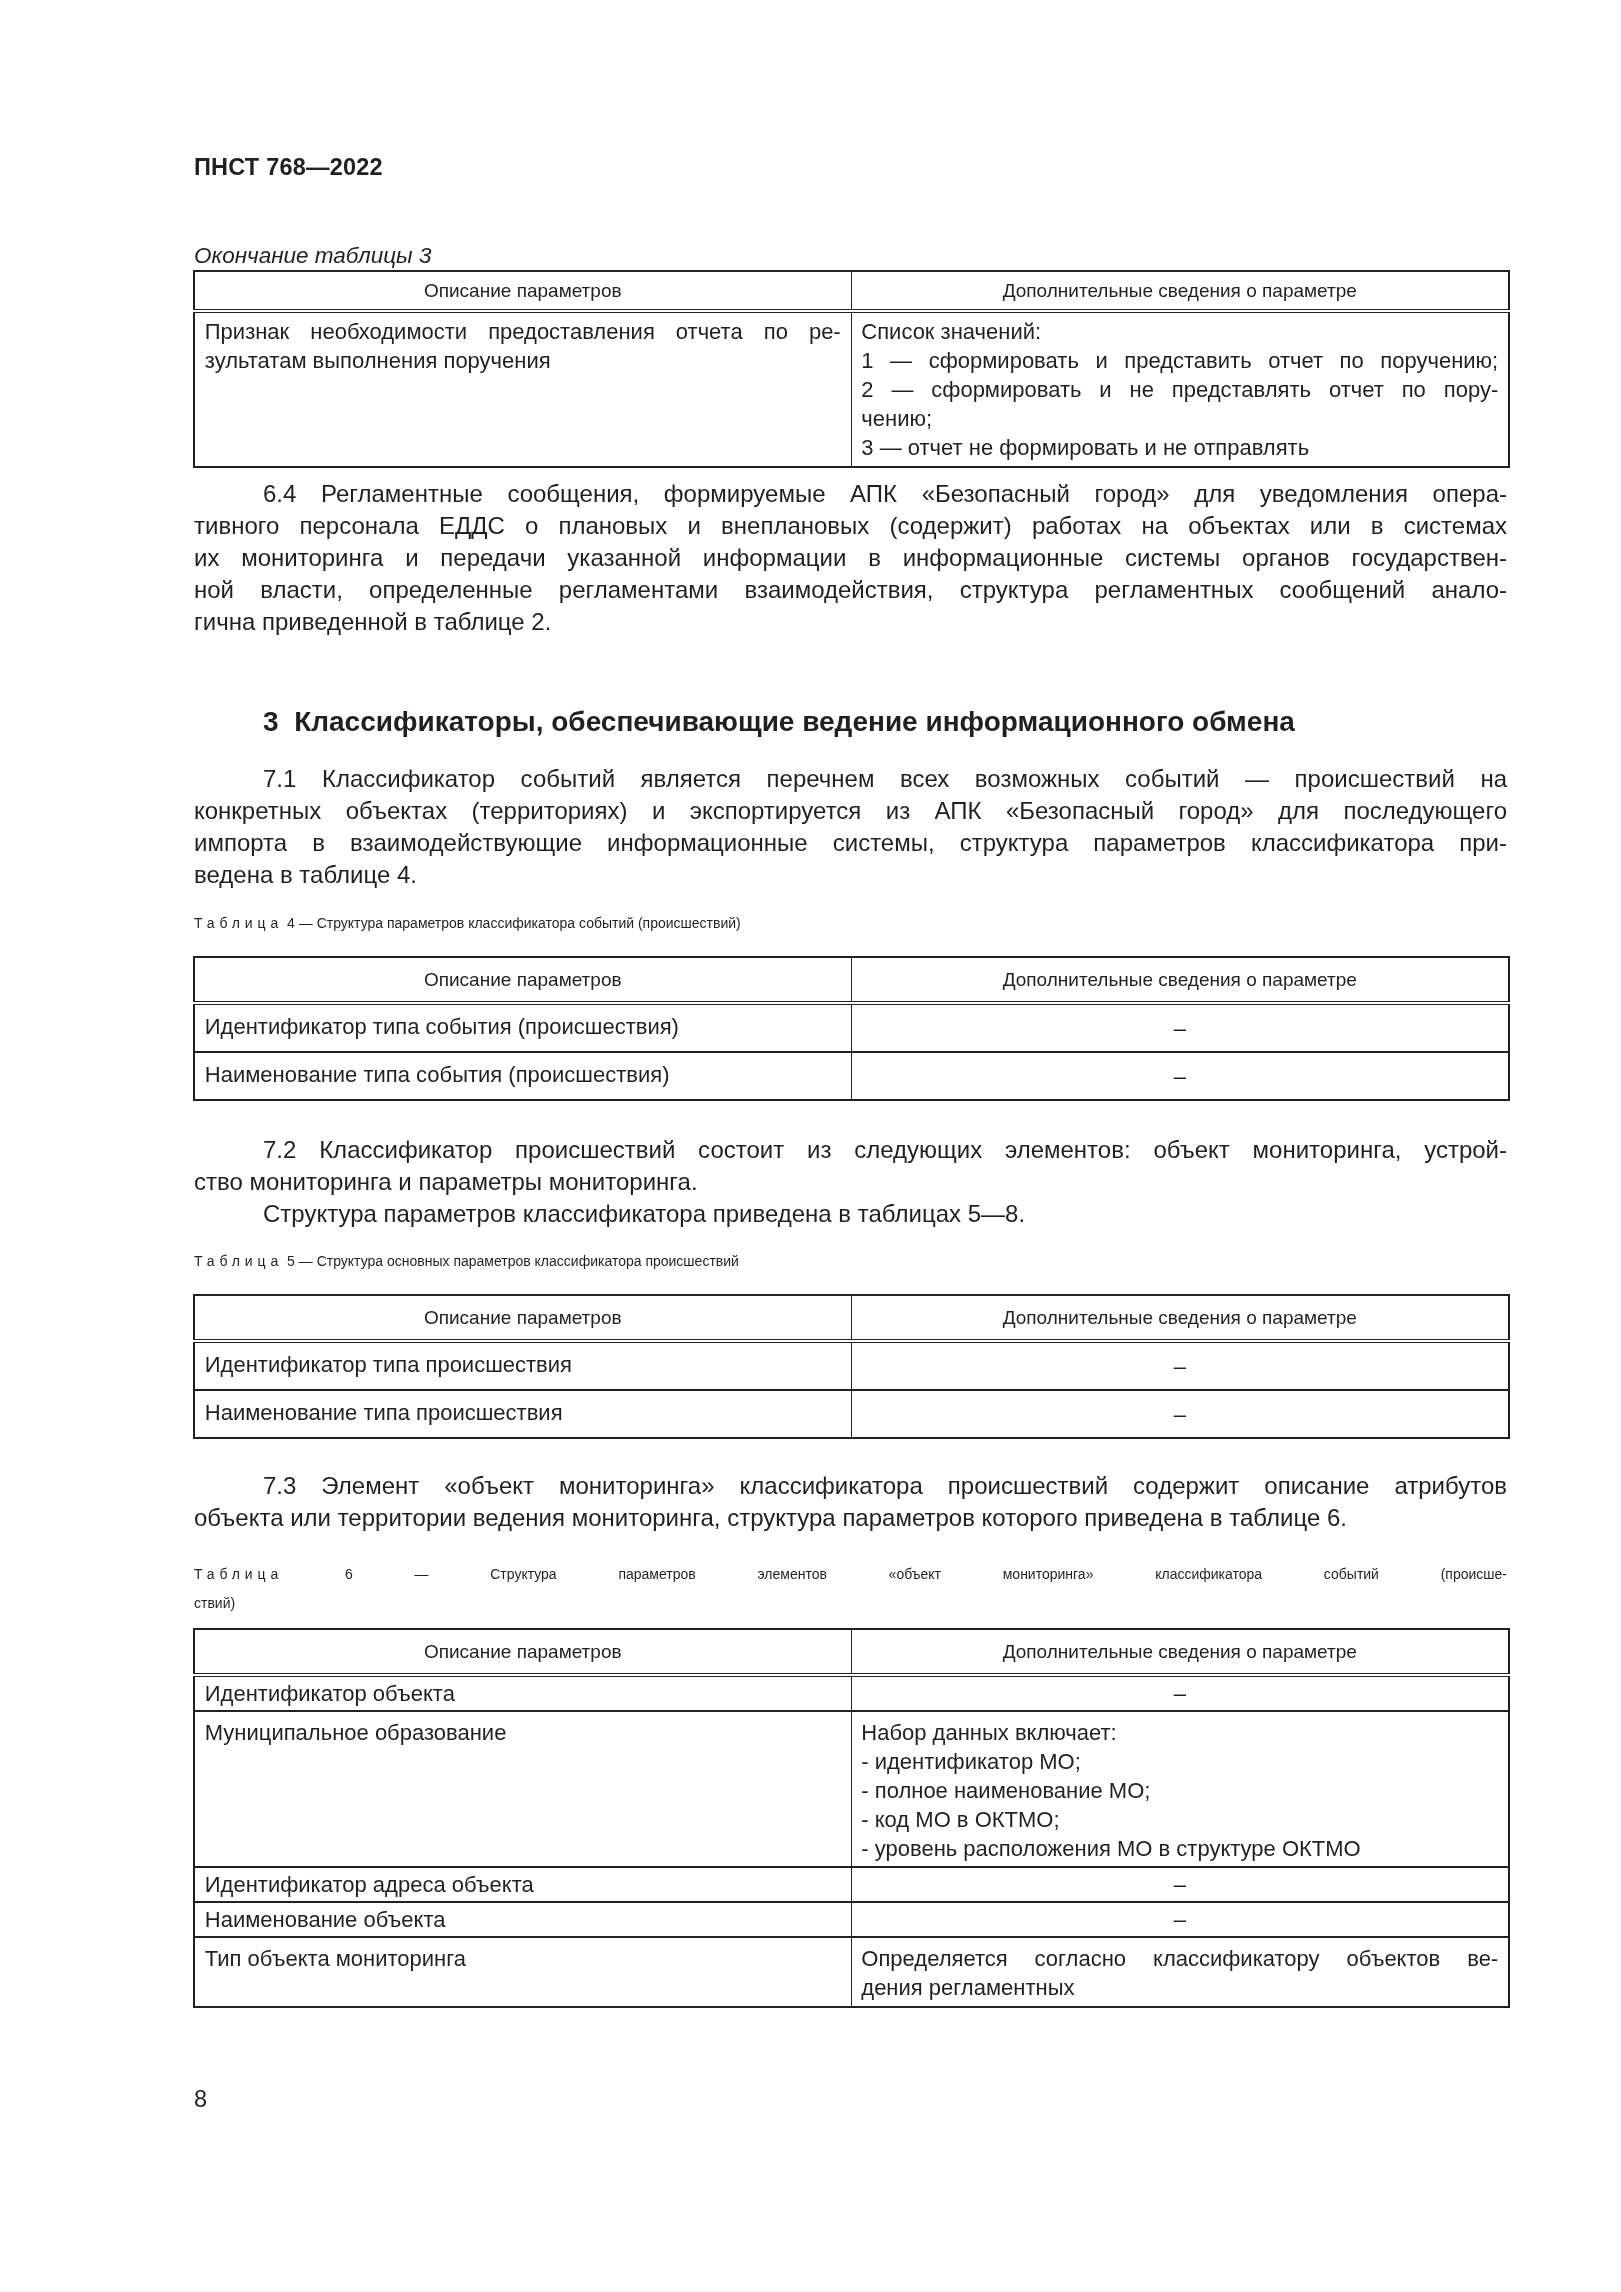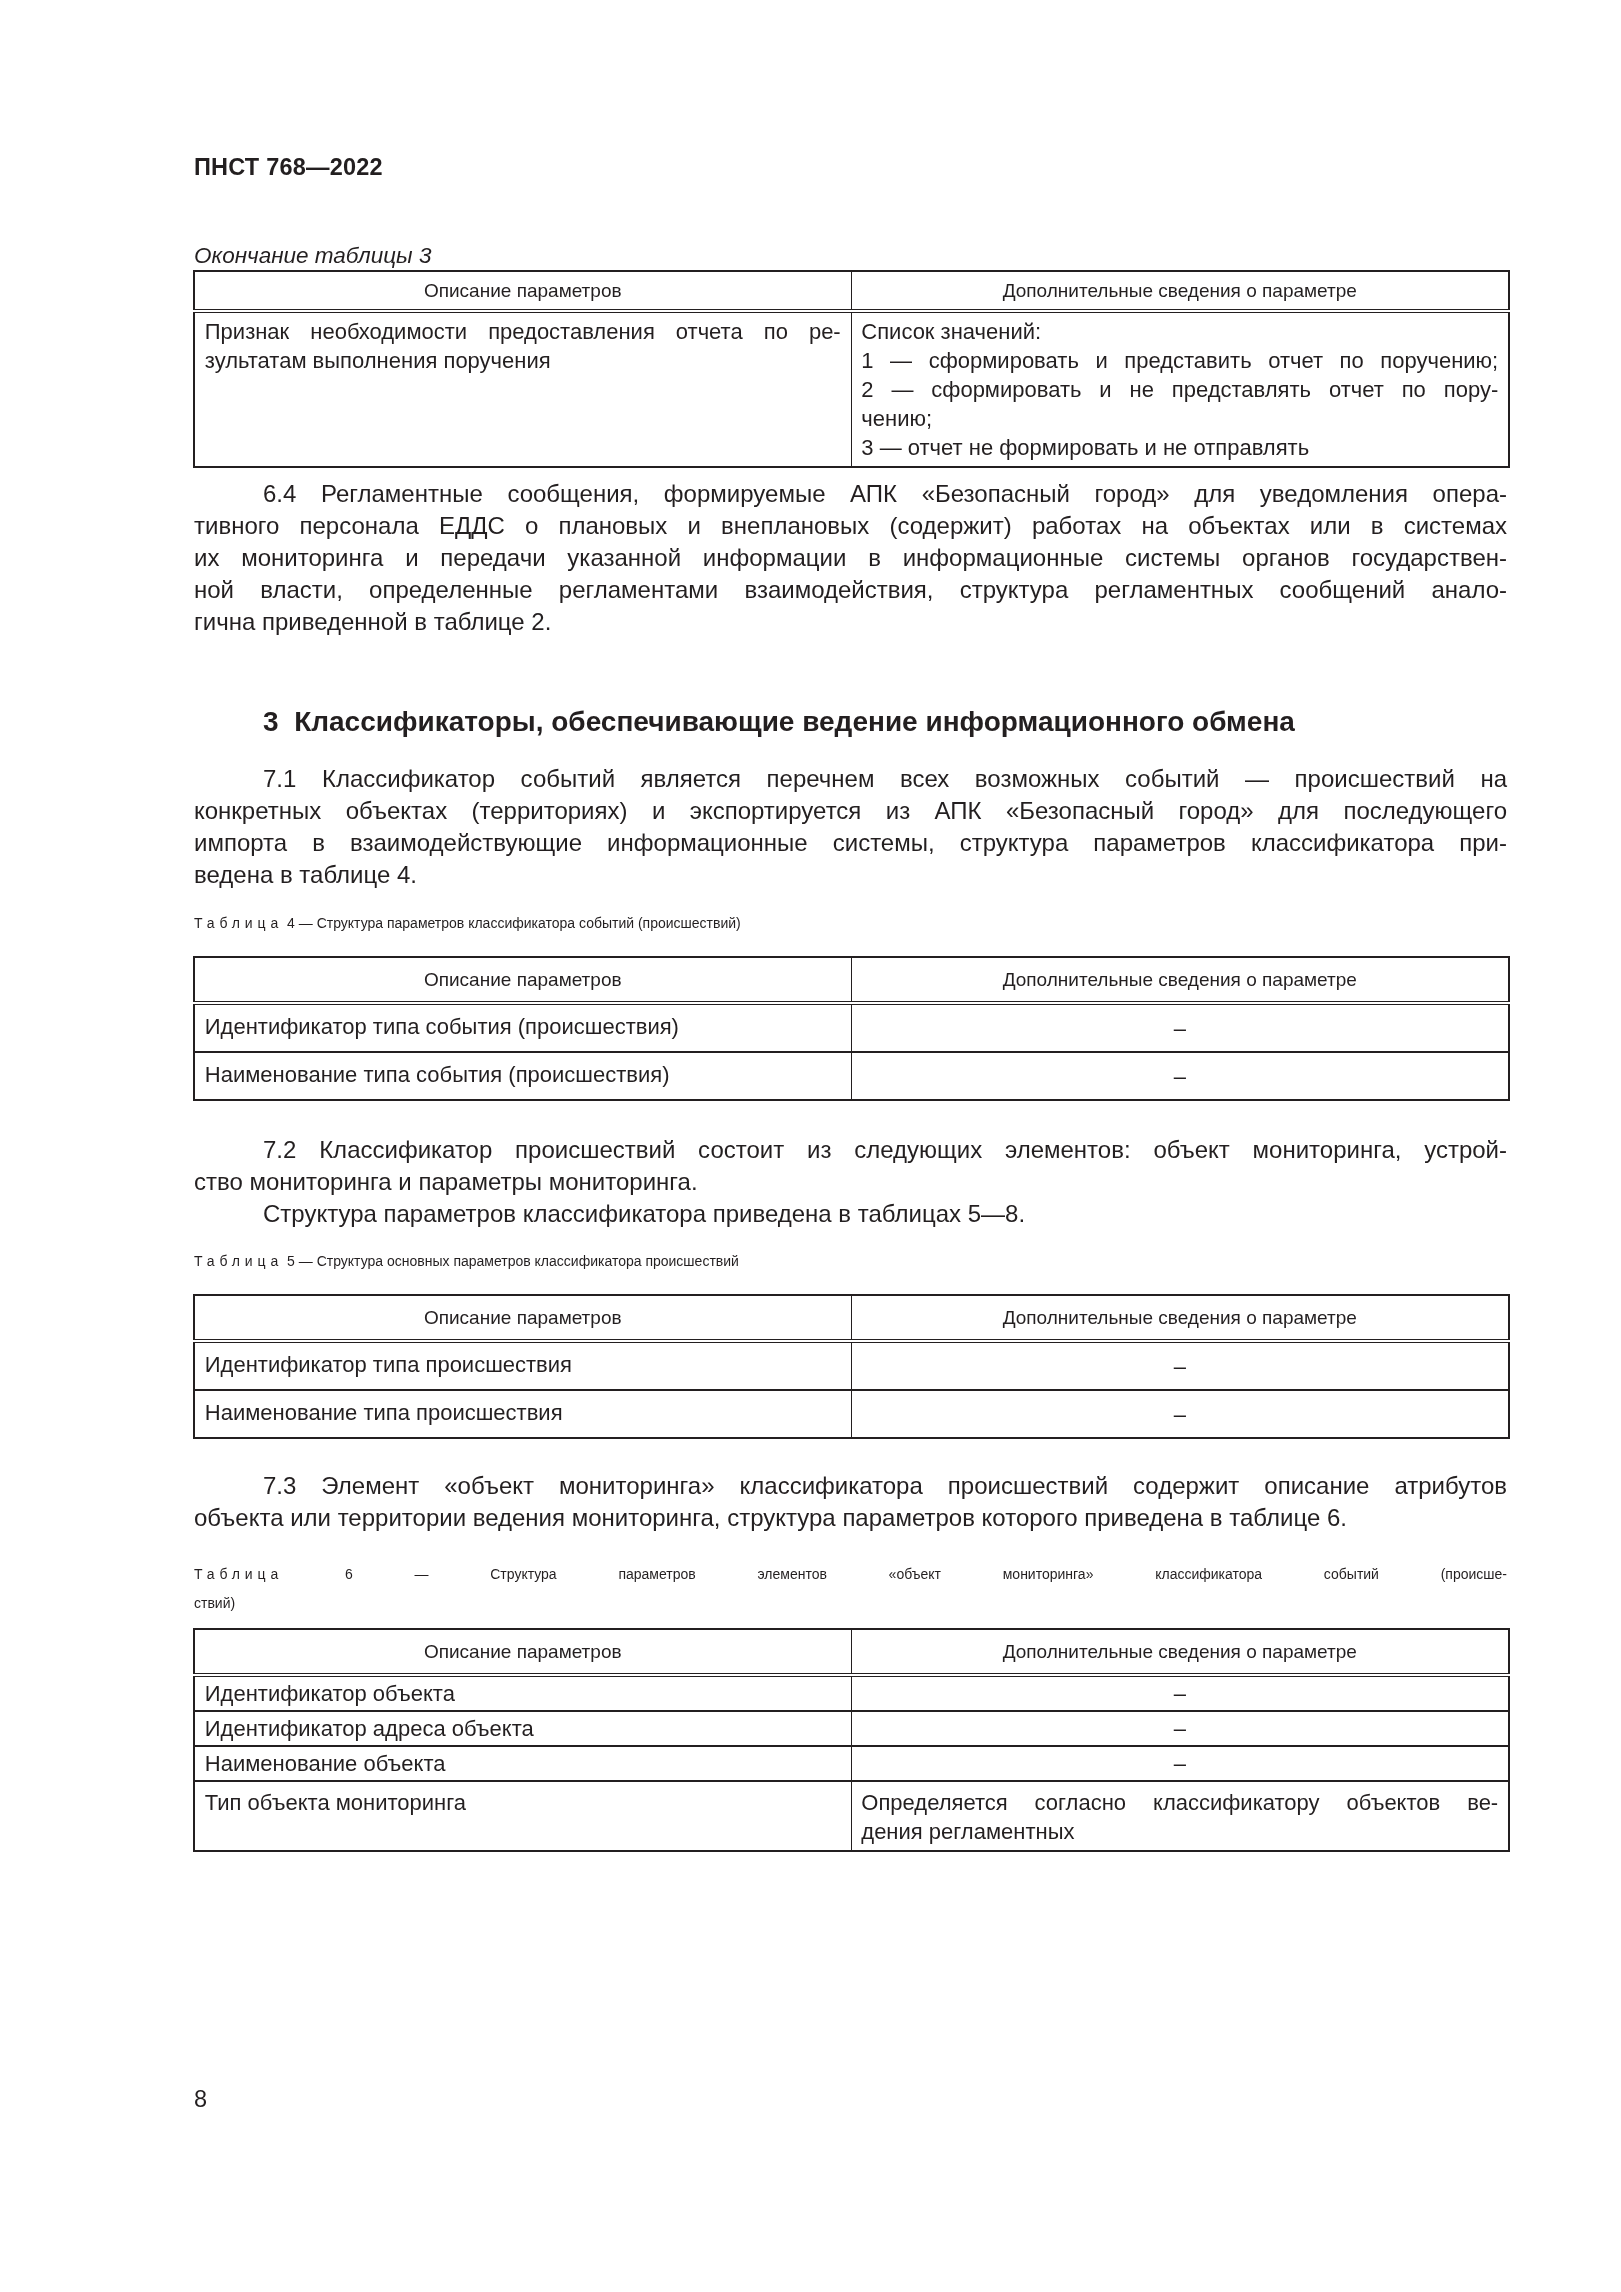--- a/index.html
+++ b/index.html
@@ -163,20 +163,30 @@
       <th>Описание параметров</th>
       <th>Дополнительные сведения о параметре</th>
     </tr>
   </thead>
   <tbody>
     <tr>
       <td>Идентификатор объекта</td>
       <td class="c">–</td>
     </tr>
     <tr>
+      <td style="padding-top:5.9px;">Муниципальное образование</td>
+      <td style="padding-top:5.9px;padding-bottom:2.9px;">
+        <span class="ln">Набор данных включает:</span>
+        <span class="ln">- идентификатор МО;</span>
+        <span class="ln">- полное наименование МО;</span>
+        <span class="ln">- код МО в ОКТМО;</span>
+        <span class="ln">- уровень расположения МО в структуре ОКТМО</span>
+      </td>
+    </tr>
+    <tr>
       <td>Идентификатор адреса объекта</td>
       <td class="c">–</td>
     </tr>
     <tr>
       <td>Наименование объекта</td>
       <td class="c">–</td>
     </tr>
     <tr>
       <td style="padding-top:5.9px;">Тип объекта мониторинга</td>
       <td style="padding-top:5.9px;padding-bottom:3.9px;">

